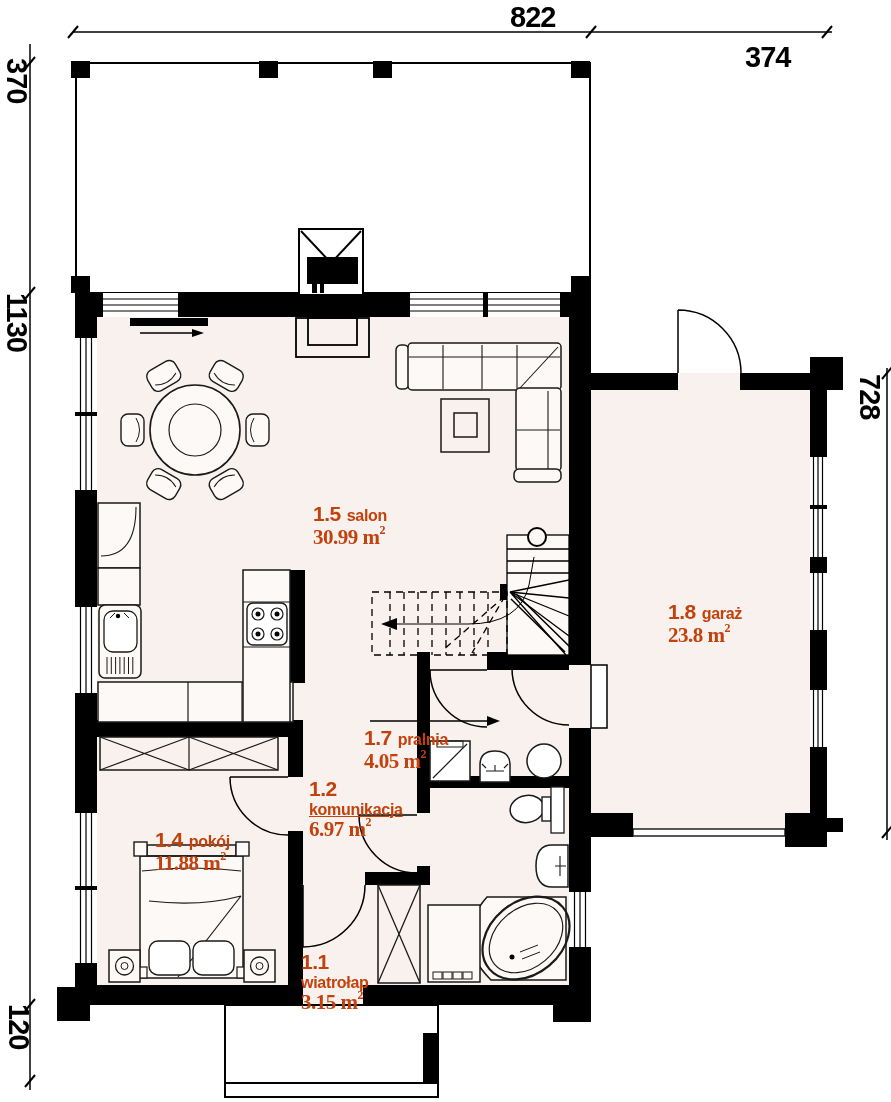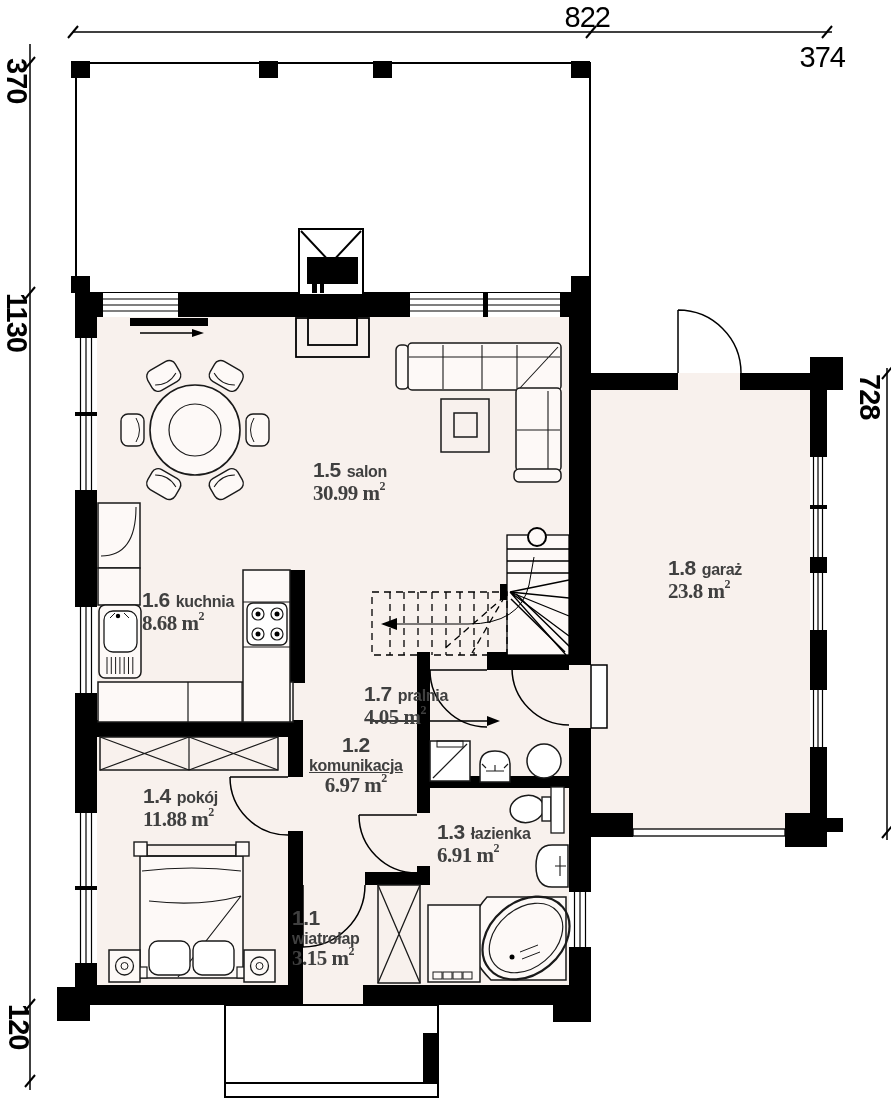--- a/index.html
+++ b/index.html
@@ -8,26 +8,26 @@
     --furn:#fdf9f7;
     --paper:#ffffff;
     --line:#000000;
   }
   html,body{margin:0;padding:0;background:var(--paper);}
   #plan{
     position:relative;width:891px;height:1102px;background:var(--paper);
     font-family:"Liberation Sans", sans-serif;overflow:hidden;
   }
   #plan svg{position:absolute;left:0;top:0;}
-  .room-label{position:absolute;color:#404040;line-height:1.12;white-space:nowrap;}
+  .room-label{position:absolute;color:#c2410c;line-height:1.12;white-space:nowrap;margin-top:44px;}
   .room-label .num{font-weight:700;font-size:21px;letter-spacing:-0.5px;}
   .room-label .nm{font-weight:700;font-size:16px;margin-left:6px;letter-spacing:-0.3px;}
   .room-label .ar{font-weight:700;font-size:21px;letter-spacing:-0.5px;font-family:Liberation Serif, serif;}
   .room-label sup{font-size:12px;font-weight:700;position:relative;top:-2px;}
-  .hlabel{position:absolute;font-weight:400;font-size:29px;letter-spacing:-1px;color:#000;text-align:right;width:100px;}
+  .hlabel{position:absolute;font-weight:700;font-size:29px;letter-spacing:-1px;color:#000;text-align:left;width:100px;}
   .vlabel{position:absolute;font-weight:700;font-size:29px;letter-spacing:-1px;color:#000;writing-mode:vertical-rl;}
 </style>
 </head>
 <body>
 
 <div id="plan">
 
 <svg width="891" height="1102" viewBox="0 0 891 1102">
 
   <g stroke="var(--line)" stroke-width="1.5">
@@ -341,47 +341,39 @@
 <div class="vlabel" style="left:0px;top:58px;">370</div>
 <div class="vlabel" style="left:0px;top:293px;">1130</div>
 <div class="vlabel" style="left:2px;top:1004px;">120</div>
 <div class="vlabel" style="left:853px;top:374px;">728</div>
 
 <div class="room-label" style="left:313px;top:458px;">
   <div><span class="num">1.5</span><span class="nm">salon</span></div>
   <div class="ar"><span>30.99 m</span><sup>2</sup></div>
 </div>
 
-<div class="room-label" style="left:142px;top:588px;">
-  <div><span class="num">1.6</span><span class="nm">kuchnia</span></div>
-  <div class="ar"><span>8.68 m</span><sup>2</sup></div>
-</div>
 
 <div class="room-label" style="left:364px;top:682px;">
   <div><span class="num">1.7</span><span class="nm">pralnia</span></div>
   <div class="ar"><span>4.05 m</span><sup>2</sup></div>
 </div>
 
-<div class="room-label" style="left:309px;top:733px;text-align:center;">
+<div class="room-label" style="left:309px;top:733px;">
   <div><span class="num">1.2</span></div>
   <div><span class="nm" style="margin-left:0;text-decoration:underline;">komunikacja</span></div>
   <div class="ar"><span>6.97 m</span><sup>2</sup></div>
 </div>
 
-<div class="room-label" style="left:143px;top:784px;">
+<div class="room-label" style="left:155px;top:784px;">
   <div><span class="num">1.4</span><span class="nm">pokój</span></div>
   <div class="ar"><span>11.88 m</span><sup>2</sup></div>
 </div>
 
-<div class="room-label" style="left:437px;top:820px;">
-  <div><span class="num">1.3</span><span class="nm">łazienka</span></div>
-  <div class="ar"><span>6.91 m</span><sup>2</sup></div>
-</div>
-
-<div class="room-label" style="left:292px;top:906px;">
+
+<div class="room-label" style="left:301px;top:906px;">
   <div><span class="num">1.1</span></div>
   <div><span class="nm" style="margin-left:0;">wiatrołap</span></div>
   <div class="ar"><span>3.15 m</span><sup>2</sup></div>
 </div>
 
 <div class="room-label" style="left:668px;top:556px;">
   <div><span class="num">1.8</span><span class="nm">garaż</span></div>
   <div class="ar"><span>23.8 m</span><sup>2</sup></div>
 </div>
 

